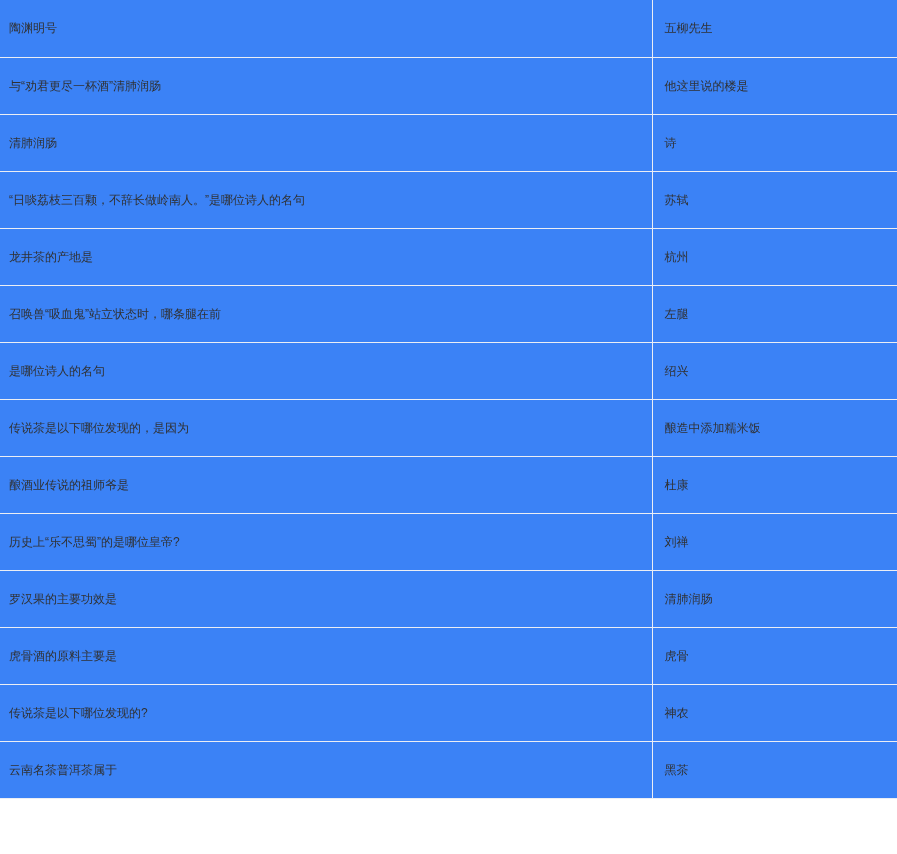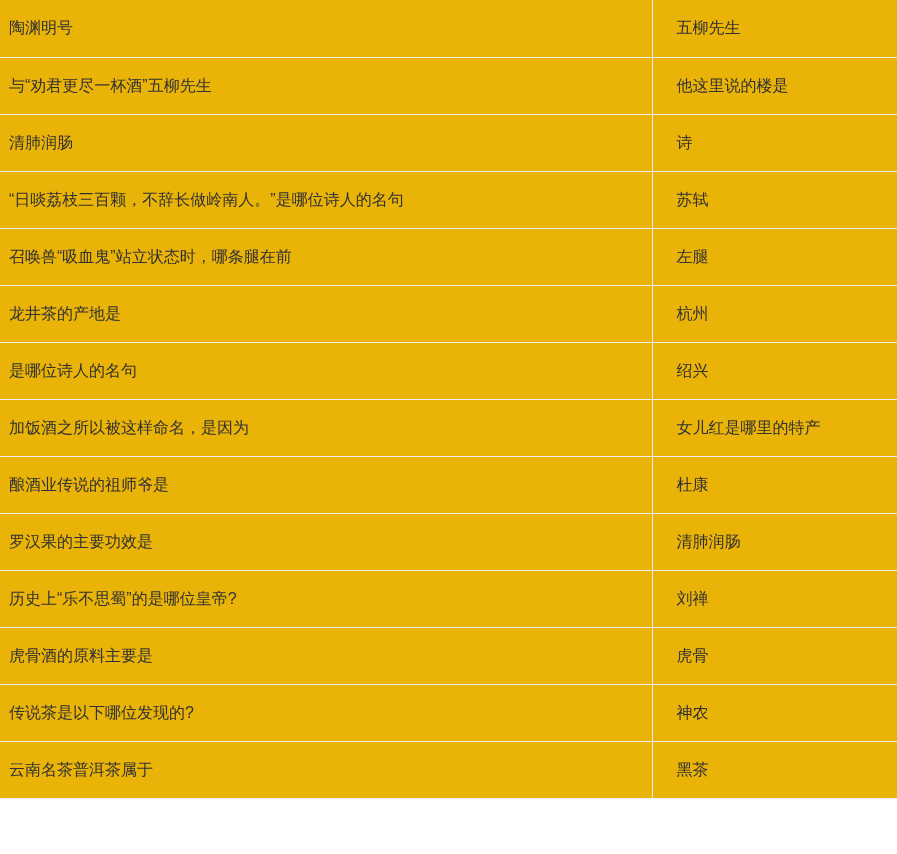--- a/index.html
+++ b/index.html
@@ -20,89 +20,89 @@
     table-layout: fixed;
   }
   .qa-table col.c-question { width: 652px; }
   .qa-table col.c-answer { width: 245px; }
   .qa-table tr {
     height: 57px;
   }
   .qa-table td {
     border-bottom: 1px solid #ebeef5;
     padding: 0 12px 0 9px;
-    font-size: 16px;
+    font-size: 12px;
     line-height: 20px;
     color: #303133;
     vertical-align: middle;
     text-align: left;
     word-break: break-all;
     white-space: normal;
-    background: #eab308;
+    background: #3b82f6;
   }
   .qa-table td.answer-cell {
     border-left: 1px solid #ebeef5;
-    padding-left: 24px;
+    padding-left: 12px;
   }
   .qa-table tr:first-child td {
     border-top: none;
   }
 </style>
 </head>
 <body>
 
 <table class="qa-table">
   <colgroup>
     <col class="c-question">
     <col class="c-answer">
   </colgroup>
   <tbody>
     <tr>
       <td class="question-cell">陶渊明号</td>
       <td class="answer-cell">五柳先生</td>
     </tr>
     <tr>
-      <td class="question-cell">与“劝君更尽一杯酒”五柳先生</td>
+      <td class="question-cell">与“劝君更尽一杯酒”清肺润肠</td>
       <td class="answer-cell">他这里说的楼是</td>
     </tr>
     <tr>
       <td class="question-cell">清肺润肠</td>
       <td class="answer-cell">诗</td>
     </tr>
     <tr>
       <td class="question-cell">“日啖荔枝三百颗，不辞长做岭南人。”是哪位诗人的名句</td>
       <td class="answer-cell">苏轼</td>
     </tr>
     <tr>
+      <td class="question-cell">龙井茶的产地是</td>
+      <td class="answer-cell">杭州</td>
+    </tr>
+    <tr>
       <td class="question-cell">召唤兽“吸血鬼”站立状态时，哪条腿在前</td>
       <td class="answer-cell">左腿</td>
-    </tr>
-    <tr>
-      <td class="question-cell">龙井茶的产地是</td>
-      <td class="answer-cell">杭州</td>
     </tr>
     <tr>
       <td class="question-cell">是哪位诗人的名句</td>
       <td class="answer-cell">绍兴</td>
     </tr>
     <tr>
-      <td class="question-cell">加饭酒之所以被这样命名，是因为</td>
-      <td class="answer-cell">女儿红是哪里的特产</td>
+      <td class="question-cell">传说茶是以下哪位发现的，是因为</td>
+      <td class="answer-cell">酿造中添加糯米饭</td>
     </tr>
     <tr>
       <td class="question-cell">酿酒业传说的祖师爷是</td>
       <td class="answer-cell">杜康</td>
     </tr>
     <tr>
+      <td class="question-cell">历史上“乐不思蜀”的是哪位皇帝?</td>
+      <td class="answer-cell">刘禅</td>
+    </tr>
+    <tr>
       <td class="question-cell">罗汉果的主要功效是</td>
       <td class="answer-cell">清肺润肠</td>
-    </tr>
-    <tr>
-      <td class="question-cell">历史上“乐不思蜀”的是哪位皇帝?</td>
-      <td class="answer-cell">刘禅</td>
     </tr>
     <tr>
       <td class="question-cell">虎骨酒的原料主要是</td>
       <td class="answer-cell">虎骨</td>
     </tr>
     <tr>
       <td class="question-cell">传说茶是以下哪位发现的?</td>
       <td class="answer-cell">神农</td>
     </tr>
     <tr>

